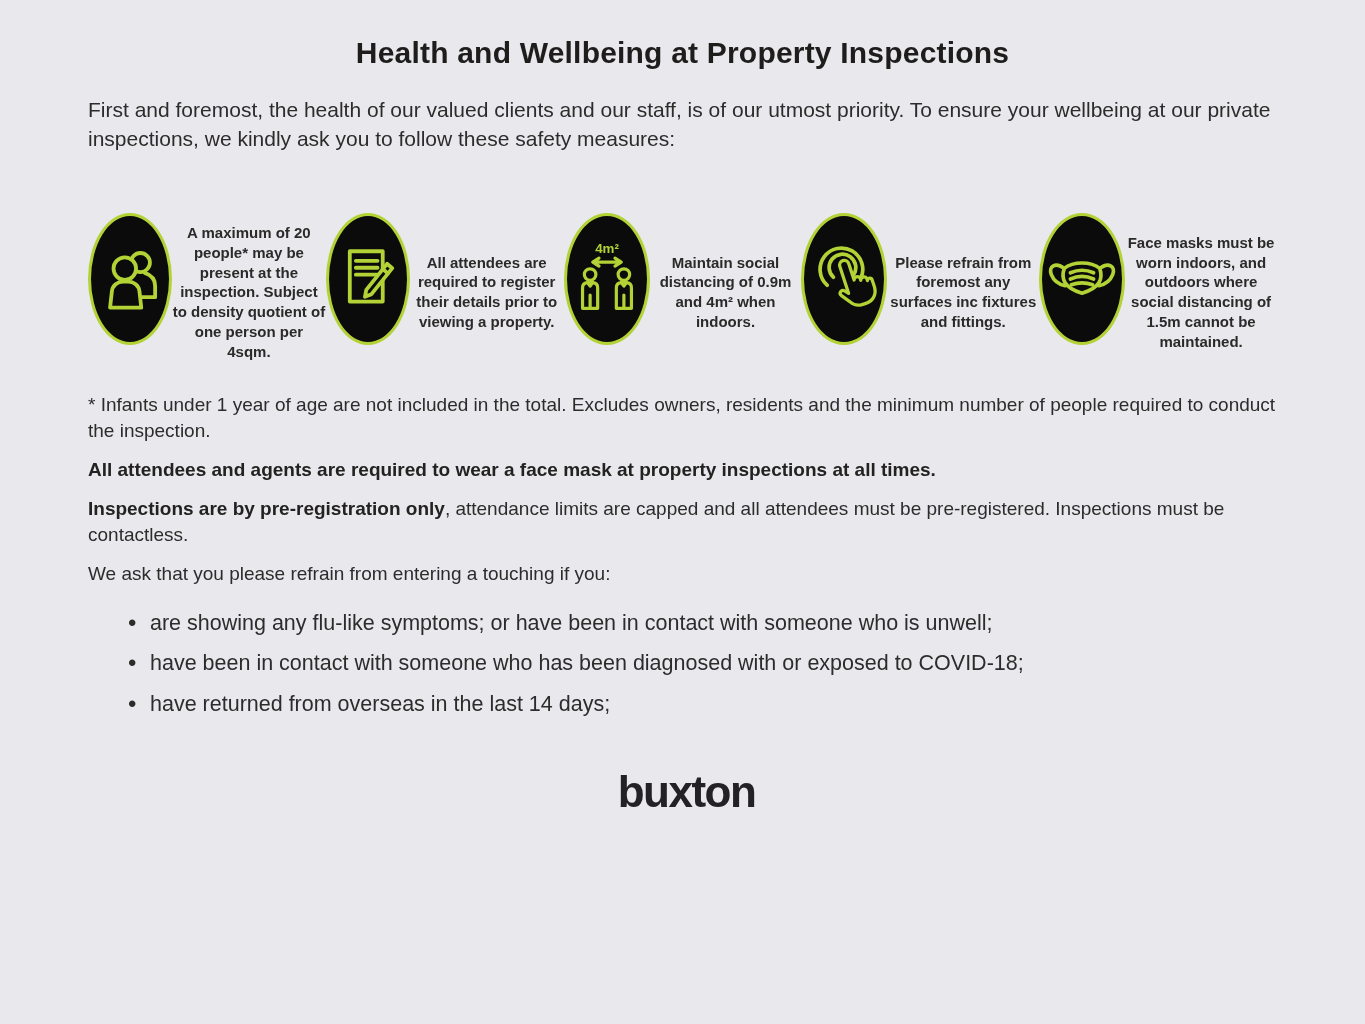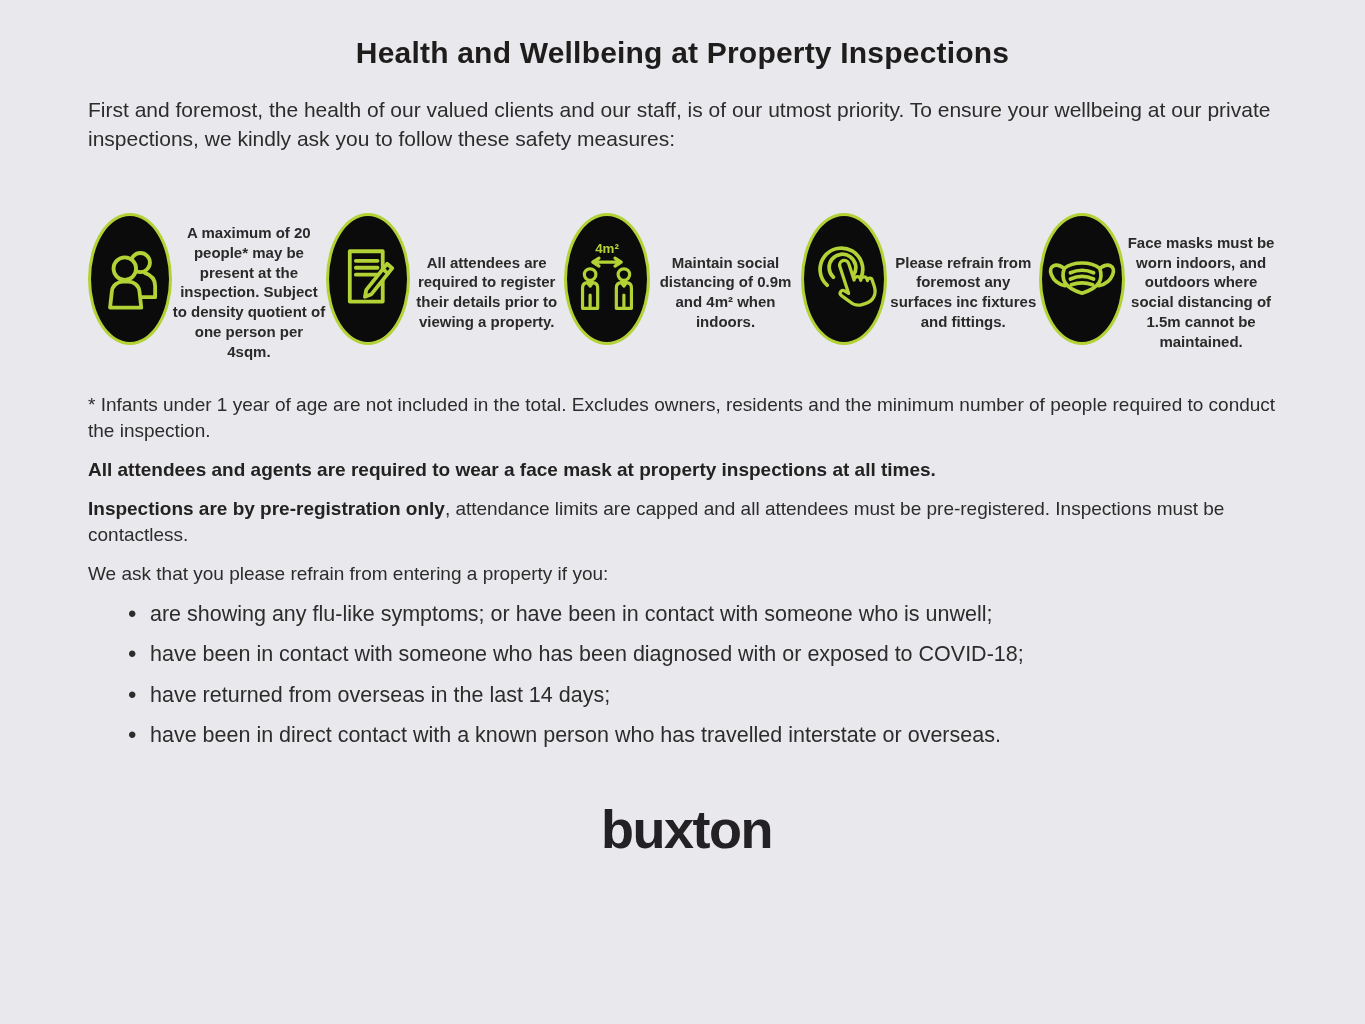--- a/index.html
+++ b/index.html
@@ -64,42 +64,42 @@
   
   .notes { margin-top: 30px; }
   .notes p {
     font-size: 19px;
     line-height: 1.37;
     margin-top: 13px;
     color: #2d2c2b;
   }
   .bold { font-weight: 700; color: #232221; }
 
-  ul.refrain-list { margin-top: 13px; list-style: none; }
+  ul.refrain-list { margin-top: 22px; list-style: none; }
   ul.refrain-list li {
     position: relative;
     padding-left: 62px;
     font-size: 21.5px;
     line-height: 1.37;
     margin-top: 11px;
     color: #2d2c2b;
   }
   ul.refrain-list li::before {
     content: "\2022";
     position: absolute;
     left: 40px;
     top: -2px;
     font-size: 24px;
     color: #2d2c2b;
   }
 
   .footer { margin-top: 48px; text-align: center; }
   .logo {
     display: inline-block;
-    font-size: 54px;
+    font-size: 44px;
     font-weight: 800;
     letter-spacing: -1.5px;
     color: #232124;
     margin-left: 8px;
   }
 </style>
 </head>
 <body>
 
 <div class="page">
@@ -182,26 +182,25 @@
       </div>
       <div class="caption">Face masks must be worn indoors, and outdoors where social distancing of 1.5m cannot be maintained.</div>
     </div>
 
   </div>
 
   <div class="notes">
     <p>* Infants under 1 year of age are not included in the total. Excludes owners, residents and the minimum number of people required to conduct the inspection.</p>
     <p><span class="bold">All attendees and agents are required to wear a face mask at property inspections at all times.</span></p>
     <p><span class="bold">Inspections are by pre-registration only</span><span>, attendance limits are capped and all attendees must be pre-registered. Inspections must be contactless.</span></p>
-    <p>We ask that you please refrain from entering a property if you:</p>
+    <p>We ask that you please refrain from entering a touching if you:</p>
     <ul class="refrain-list">
       <li>are showing any flu-like symptoms; or have been in contact with someone who is unwell;</li>
       <li>have been in contact with someone who has been diagnosed with or exposed to COVID-18;</li>
       <li>have returned from overseas in the last 14 days;</li>
-      <li>have been in direct contact with a known person who has travelled interstate or overseas.</li>
     </ul>
   </div>
 
   <div class="footer">
     <span class="logo">buxton</span>
   </div>
 
 </div>
 
 </body></html>

